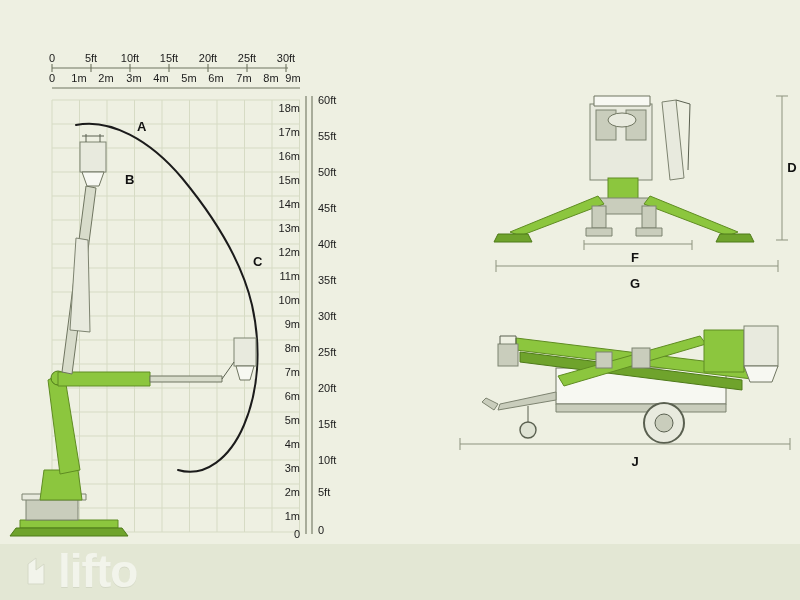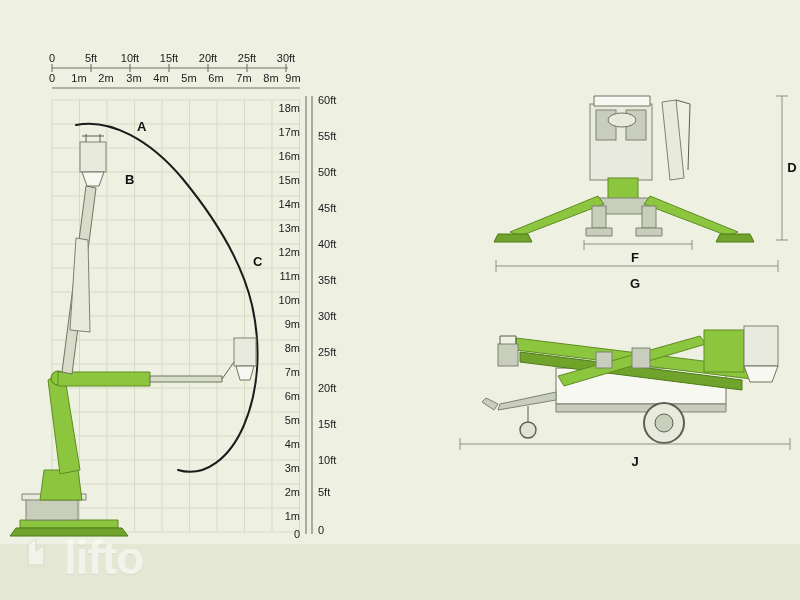--- a/index.html
+++ b/index.html
@@ -86,24 +86,24 @@
     stroke-width: 1;
   }
   .boom-thin {
     fill: #d8dccb;
     stroke: #6f7560;
     stroke-width: 1;
   }
   .watermark-wrap {
     position: absolute;
     left: 24px;
-    bottom: 19px;
+    bottom: 6px;
     display: flex;
-    align-items: flex-start;
-    gap: 6px;
+    align-items: center;
+    gap: 0;
     opacity: 0.55;
   }
   .watermark-text {
     font-family: "Liberation Sans", sans-serif;
     font-size: 46px;
     font-weight: bold;
     color: #ffffff;
     letter-spacing: -1px;
     line-height: 1;
     text-shadow: 0 1px 0 #c9cdbc;

